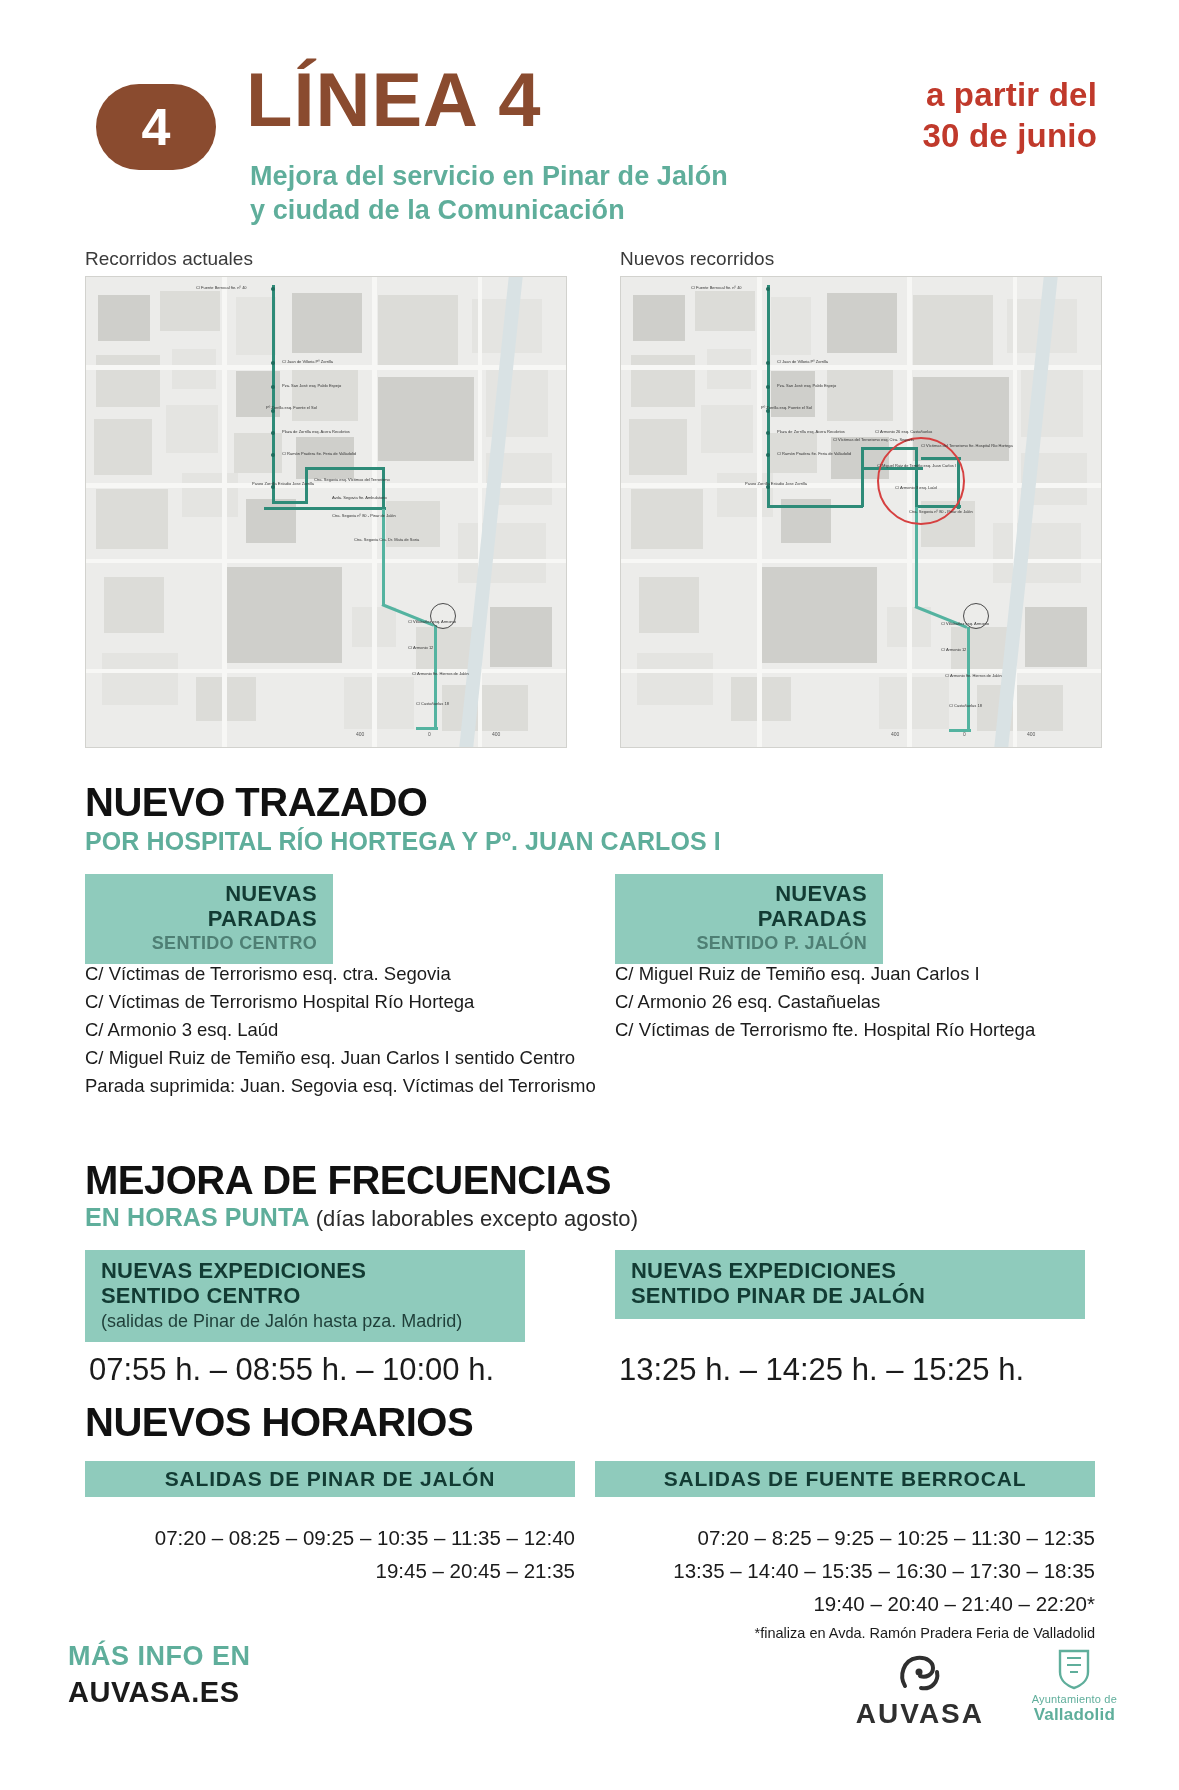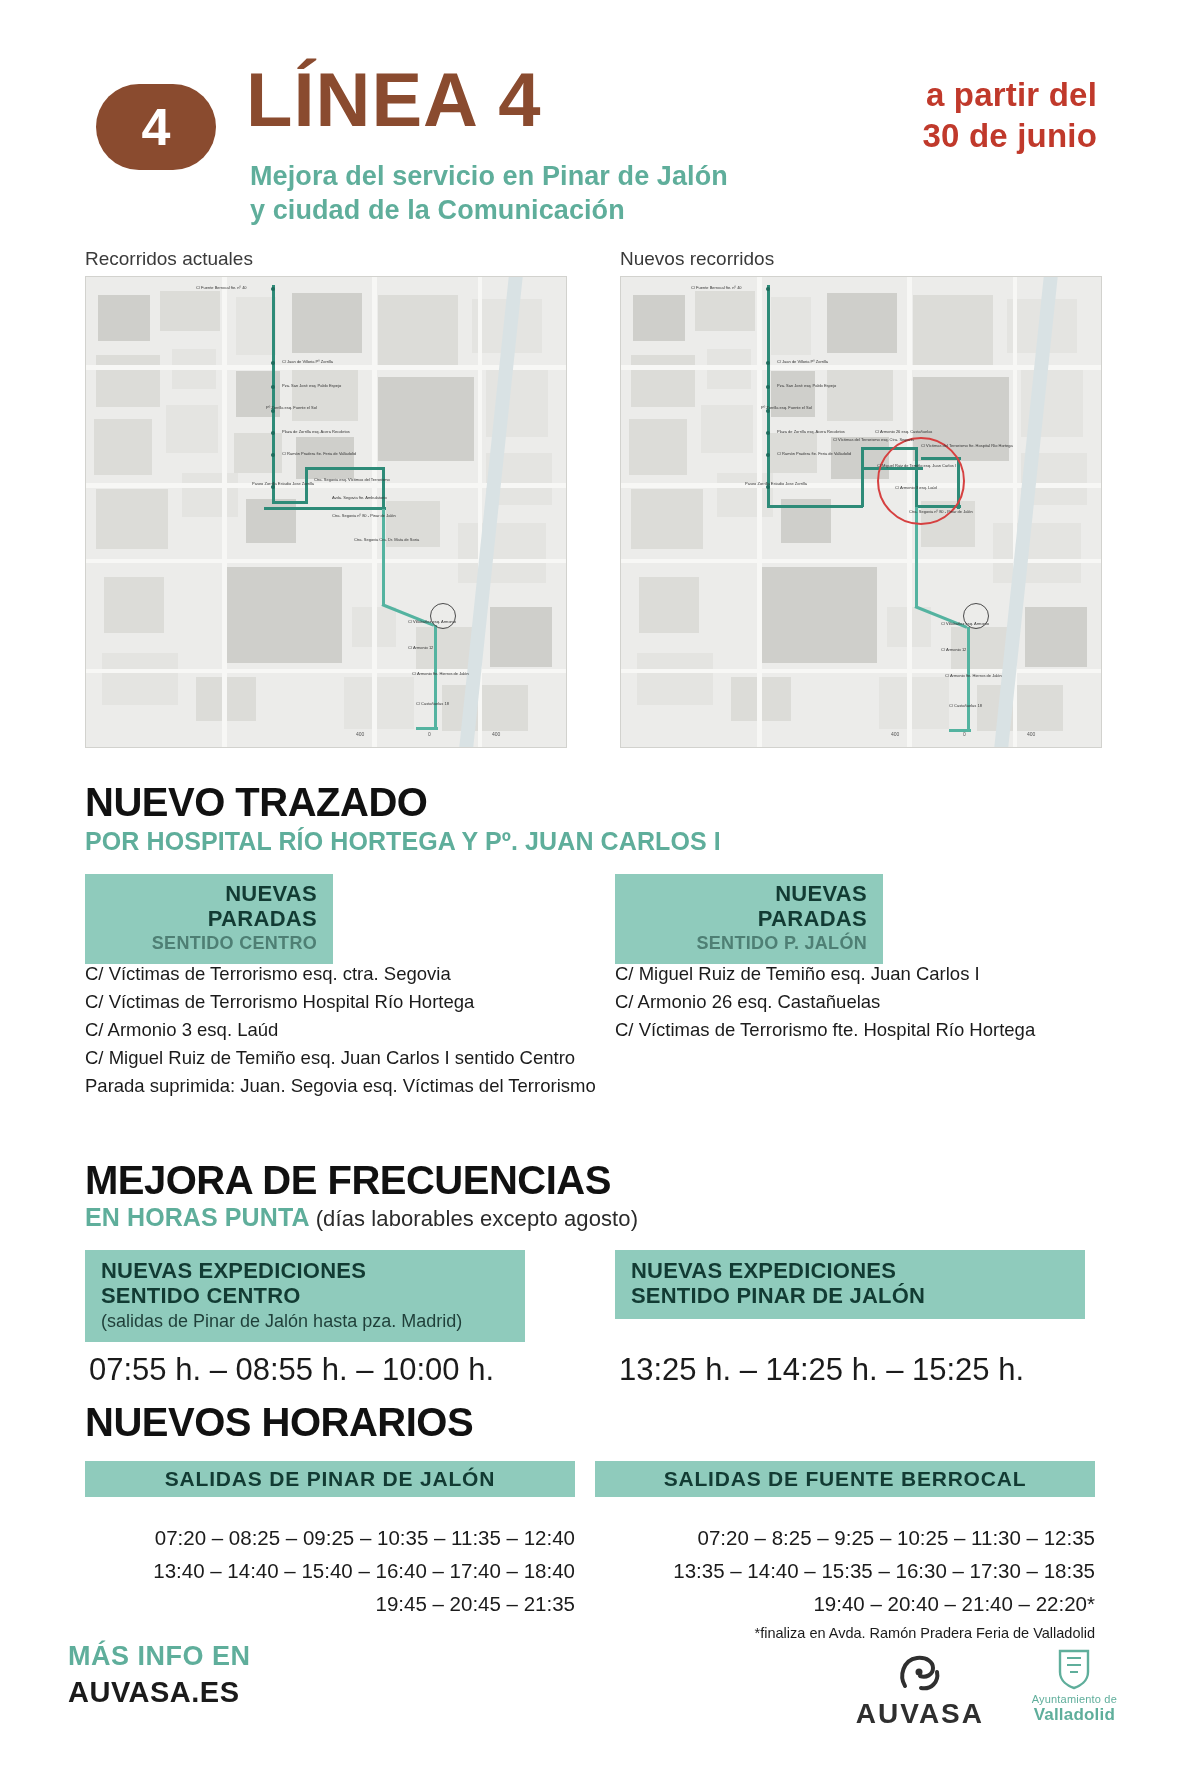--- a/index.html
+++ b/index.html
@@ -630,21 +630,20 @@
 
   <div id="horarios">
     <div class="section-title">NUEVOS HORARIOS</div>
 
     <div style="position:relative;margin-top:16px;height:210px;">
       <div class="hbadge left">SALIDAS DE PINAR DE JALÓN</div>
       <div class="hbadge right">SALIDAS DE FUENTE BERROCAL</div>
 
       <div class="htimes left">
         <div>07:20 – 08:25 – 09:25 – 10:35 – 11:35 – 12:40</div>
-        <div>13:40 – 14:40 – 15:40 – 16:40 – 17:40 – 18:40</div>
         <div>19:45 – 20:45 – 21:35</div>
       </div>
 
       <div class="htimes right">
         <div>07:20 – 8:25 – 9:25 – 10:25 – 11:30 – 12:35</div>
         <div>13:35 – 14:40 – 15:35 – 16:30 – 17:30 – 18:35</div>
         <div>19:40 – 20:40 – 21:40 – 22:20*</div>
         <div class="footnote">*finaliza en Avda. Ramón Pradera Feria de Valladolid</div>
       </div>
     </div>

